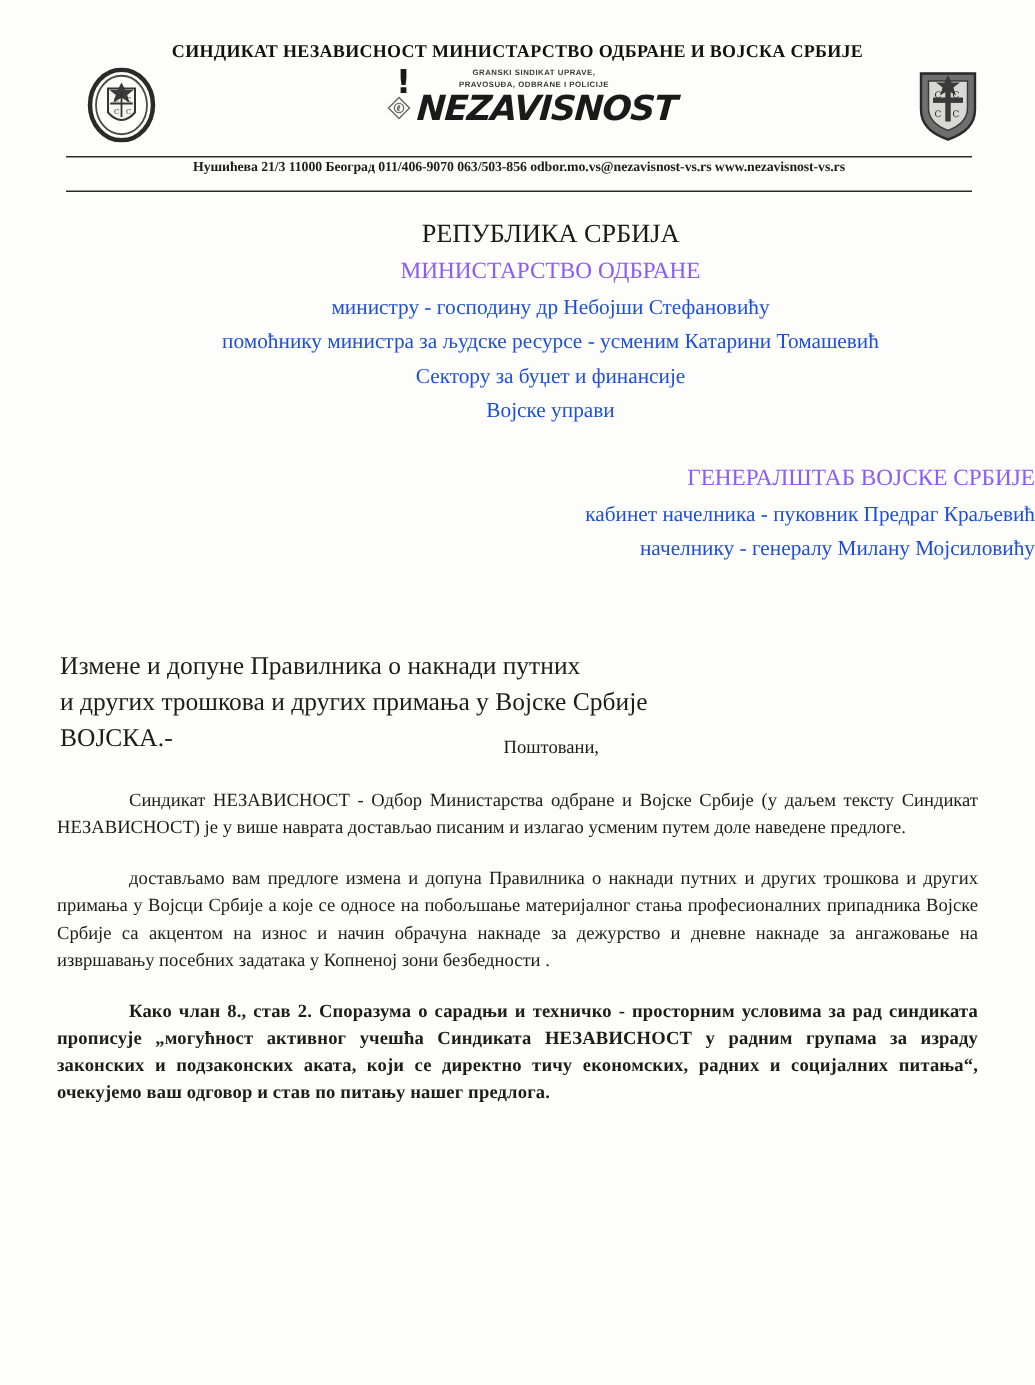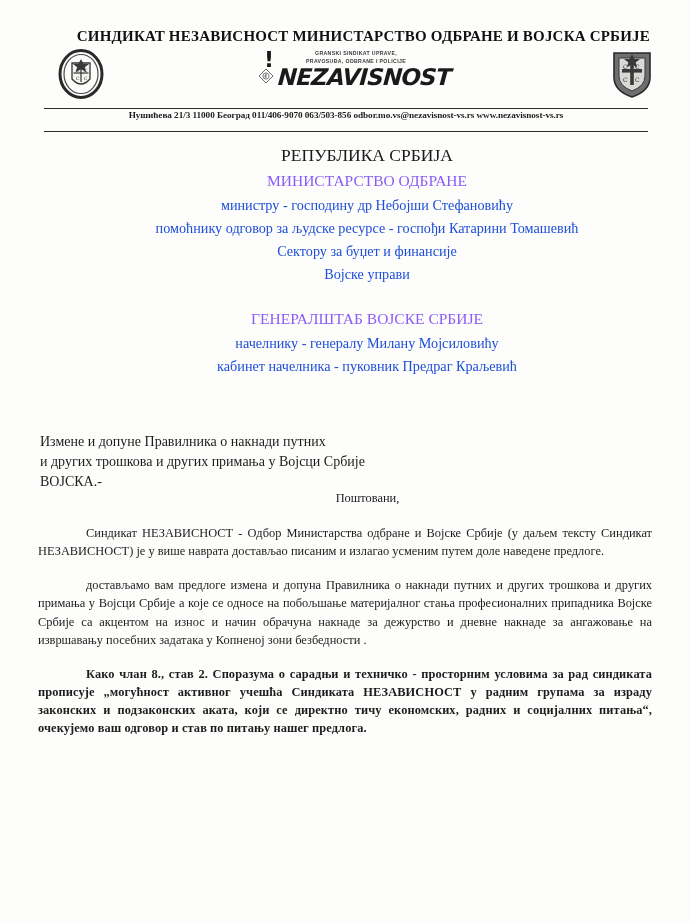--- a/index.html
+++ b/index.html
@@ -25,23 +25,23 @@
 
   
   .letterhead {
     position: absolute;
     top: 0;
     left: 0;
     right: 0;
     padding-top: 28px;
   }
   .org-title {
-    text-align: right;
-    font-weight: bold;
-    font-size: 15px;
+    text-align: center;
+    font-weight: bold;
+    font-size: 12px;
     letter-spacing: 0.2px;
     color: #111;
     padding: 0 40px;
     line-height: 1.1;
   }
   .emblem-row {
     position: relative;
     height: 52px;
     margin-top: 4px;
   }
@@ -131,21 +131,21 @@
   .addr-block .l3 {
     font-size: 14.2px;
     line-height: 1.62;
     color: #1d4ed8;
   }
   .addr-gap { height: 17px; }
 
   
   .subject {
     margin: 44px 0 0 40px;
-    font-size: 14px;
+    font-size: 17px;
     line-height: 1.42;
     color: #1c1c1c;
   }
 
   
   .body-wrap {
     margin: 24px 38px 0 38px;
     font-size: 12.4px;
     line-height: 1.46;
     color: #1c1c1c;
@@ -222,38 +222,38 @@
 
     <div class="contact-line">Нушићева 21/3 11000 Београд  011/406-9070 063/503-856  odbor.mo.vs@nezavisnost-vs.rs  www.nezavisnost-vs.rs</div>
   </div>
 
   <div style="position:absolute; top:126px; left:0; right:0;margin-left:44px;">
 
     <div class="addr-block">
       <div class="l1">РЕПУБЛИКА СРБИЈА</div>
       <div class="l2">МИНИСТАРСТВО ОДБРАНЕ</div>
       <div class="l3">министру - господину др Небојши Стефановићу</div>
-      <div class="l3">помоћнику одговор за људске ресурсе - госпођи Катарини Томашевић</div>
+      <div class="l3">помоћнику министра за људске ресурсе - усменим Катарини Томашевић</div>
       <div class="l3">Сектору за буџет и финансије</div>
       <div class="l3">Војске управи</div>
     </div>
 
     <div class="addr-gap"></div>
 
-    <div class="addr-block" style="margin-top:4px;">
+    <div class="addr-block" style="margin-top:4px;text-align:right;">
       <div class="l2">ГЕНЕРАЛШТАБ ВОЈСКЕ СРБИЈЕ</div>
+      <div class="l3">кабинет начелника - пуковник Предраг Краљевић</div>
       <div class="l3">начелнику - генералу Милану Мојсиловићу</div>
-      <div class="l3">кабинет начелника - пуковник Предраг Краљевић</div>
     </div>
   </div>
 
   <div style="position:absolute; top:388px; left:0; right:0;">
     <div class="subject">
       <div>Измене и допуне Правилника о накнади путних</div>
-      <div>и других трошкова и других примања у Војсци Србије</div>
+      <div>и других трошкова и других примања у Војске Србије</div>
       <div>ВОЈСКА.-</div>
     </div>
   </div>
 
   <div style="position:absolute; top:465px; left:0; right:0;">
     <div class="body-wrap">
       <div class="salutation">Поштовани,</div>
       <p class="para">Синдикат НЕЗАВИСНОСТ - Одбор Министарства одбране и Војске Србије (у даљем тексту Синдикат НЕЗАВИСНОСТ) је у више наврата достављао писаним и излагао усменим путем доле наведене предлоге.</p>
       <p class="para">достављамо вам предлоге измена и допуна Правилника о накнади путних и других трошкова и других примања у Војсци Србије а које се односе на побољшање материјалног стања професионалних припадника Војске Србије са акцентом на износ и начин обрачуна накнаде за дежурство и дневне накнаде за ангажовање на извршавању посебних задатака у Копненој зони безбедности .</p>
       <p class="para bold">Како члан 8., став 2. Споразума о сарадњи и техничко - просторним условима за рад синдиката прописује „могућност активног учешћа Синдиката НЕЗАВИСНОСТ у радним групама за израду законских и подзаконских аката, који се директно тичу економских, радних и социјалних питања“, очекујемо ваш одговор и став по питању нашег предлога.</p>

